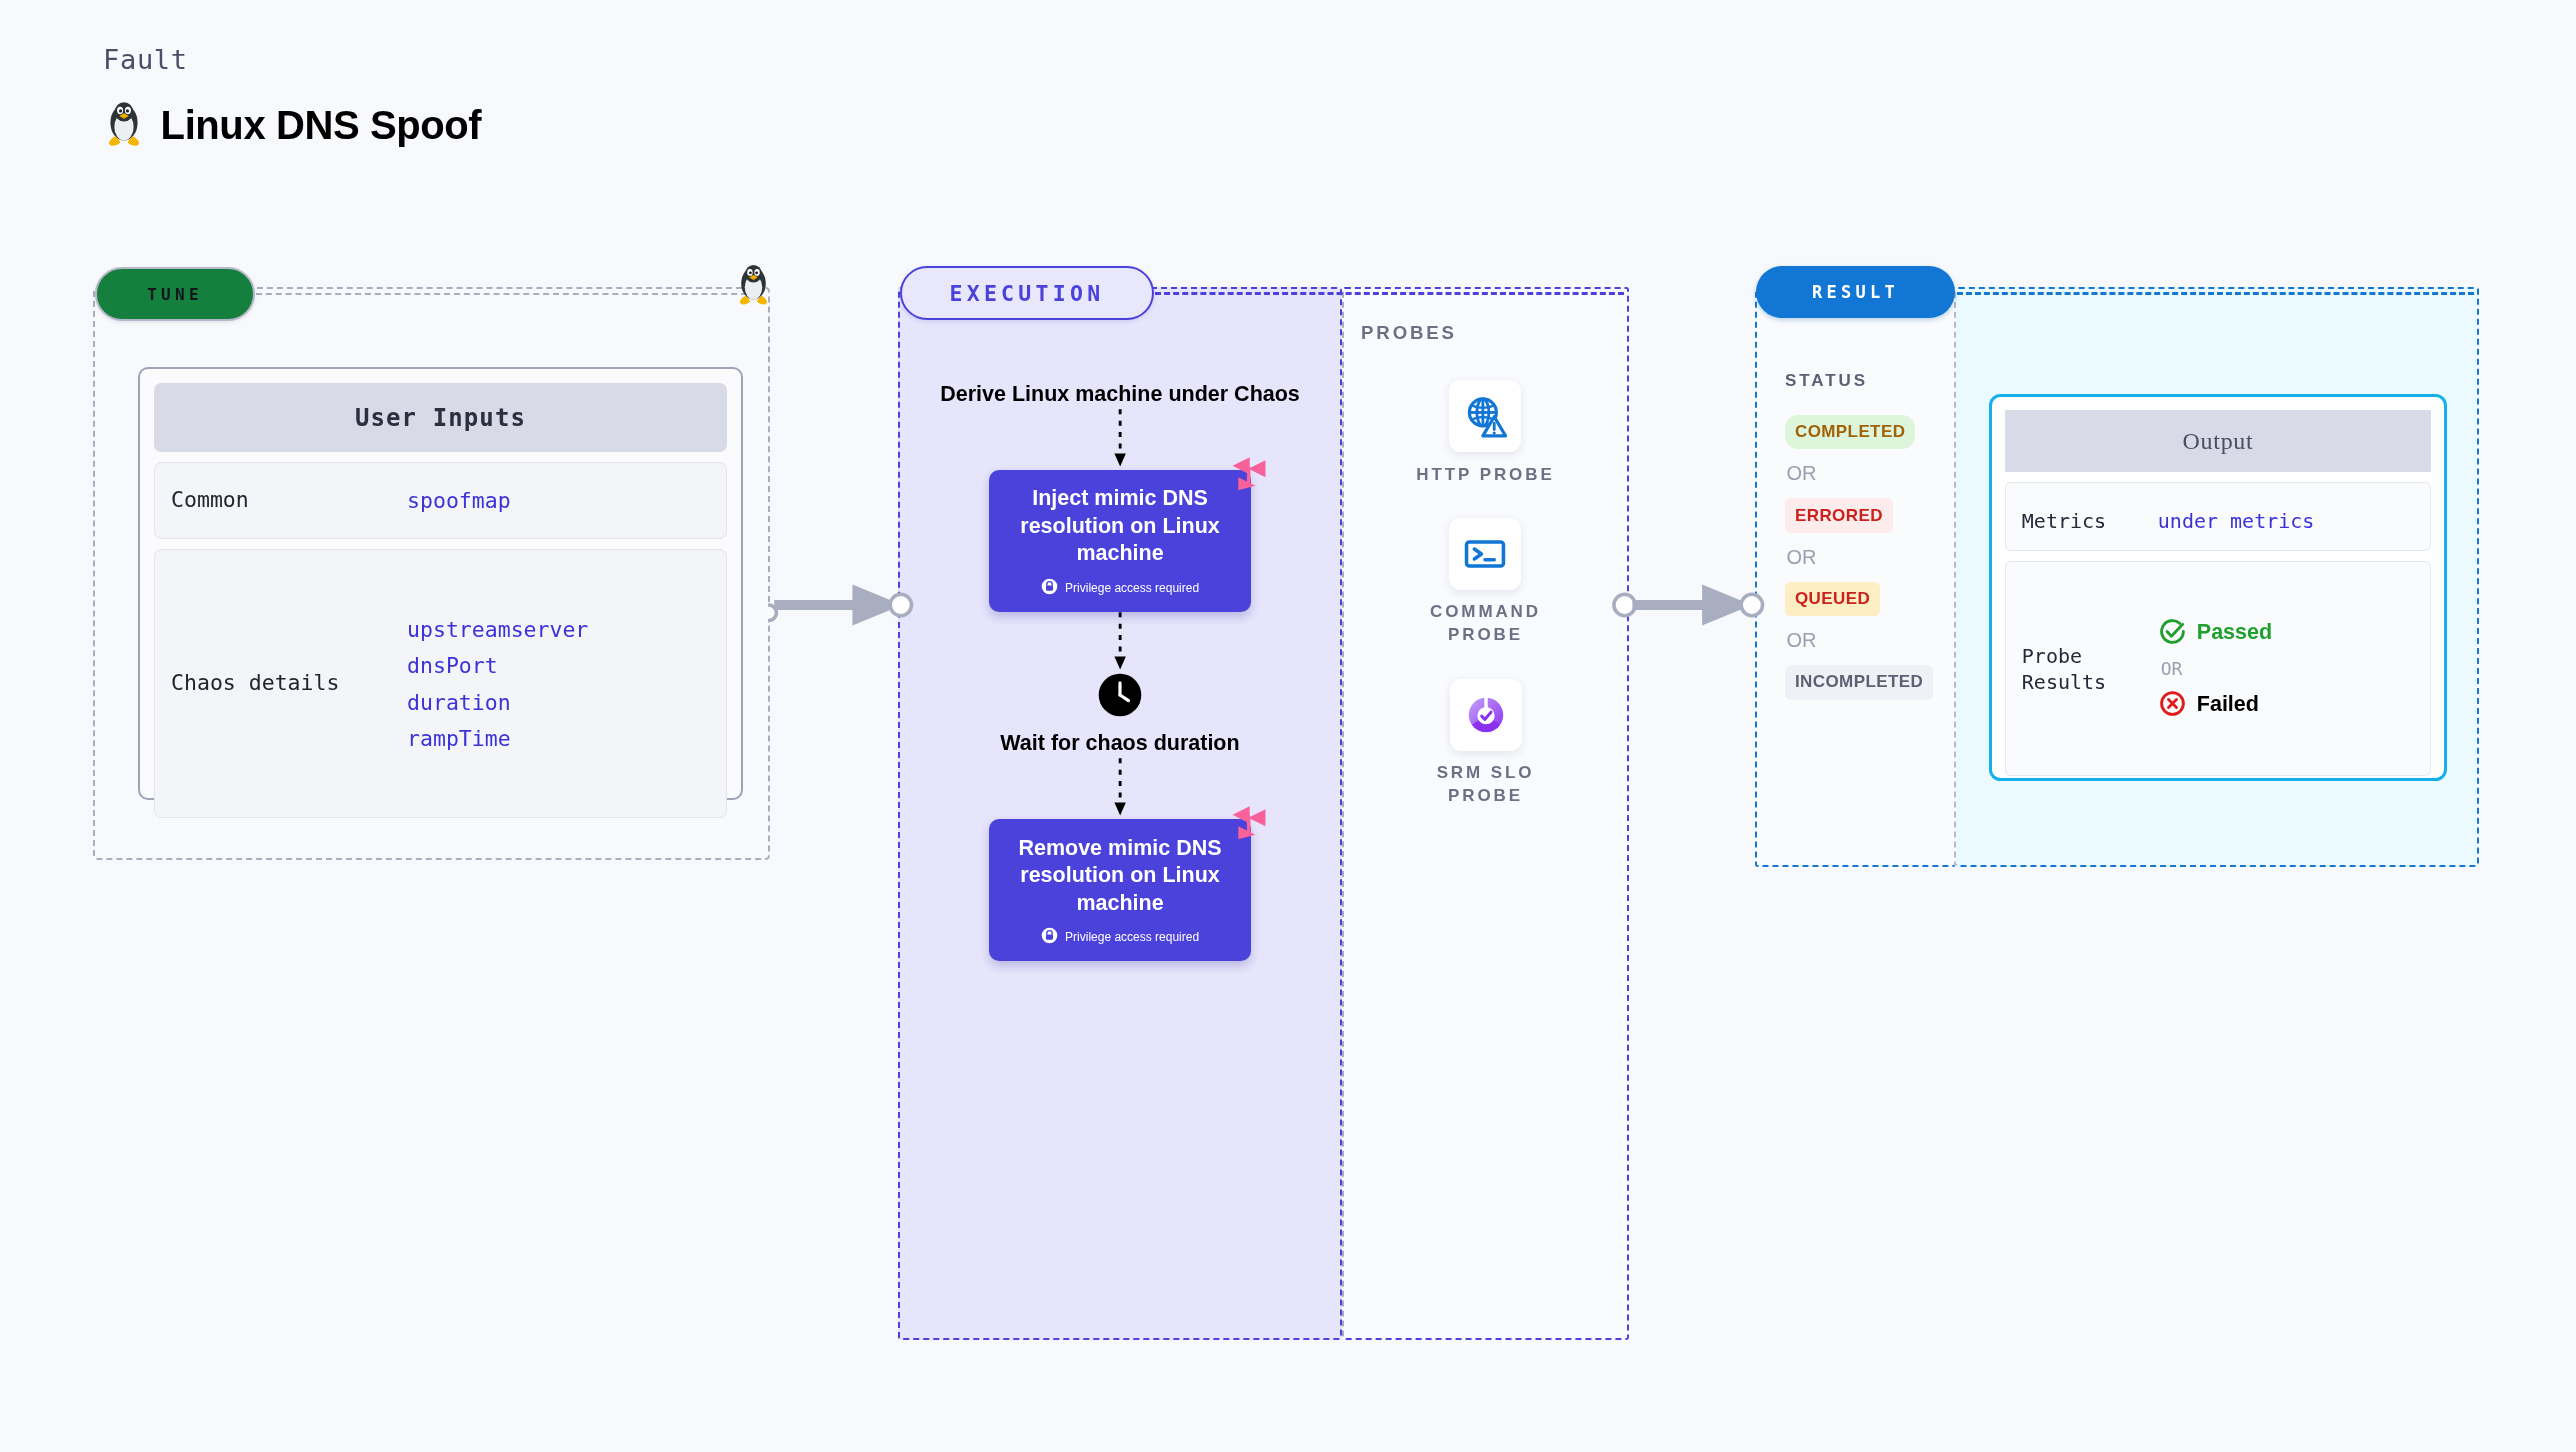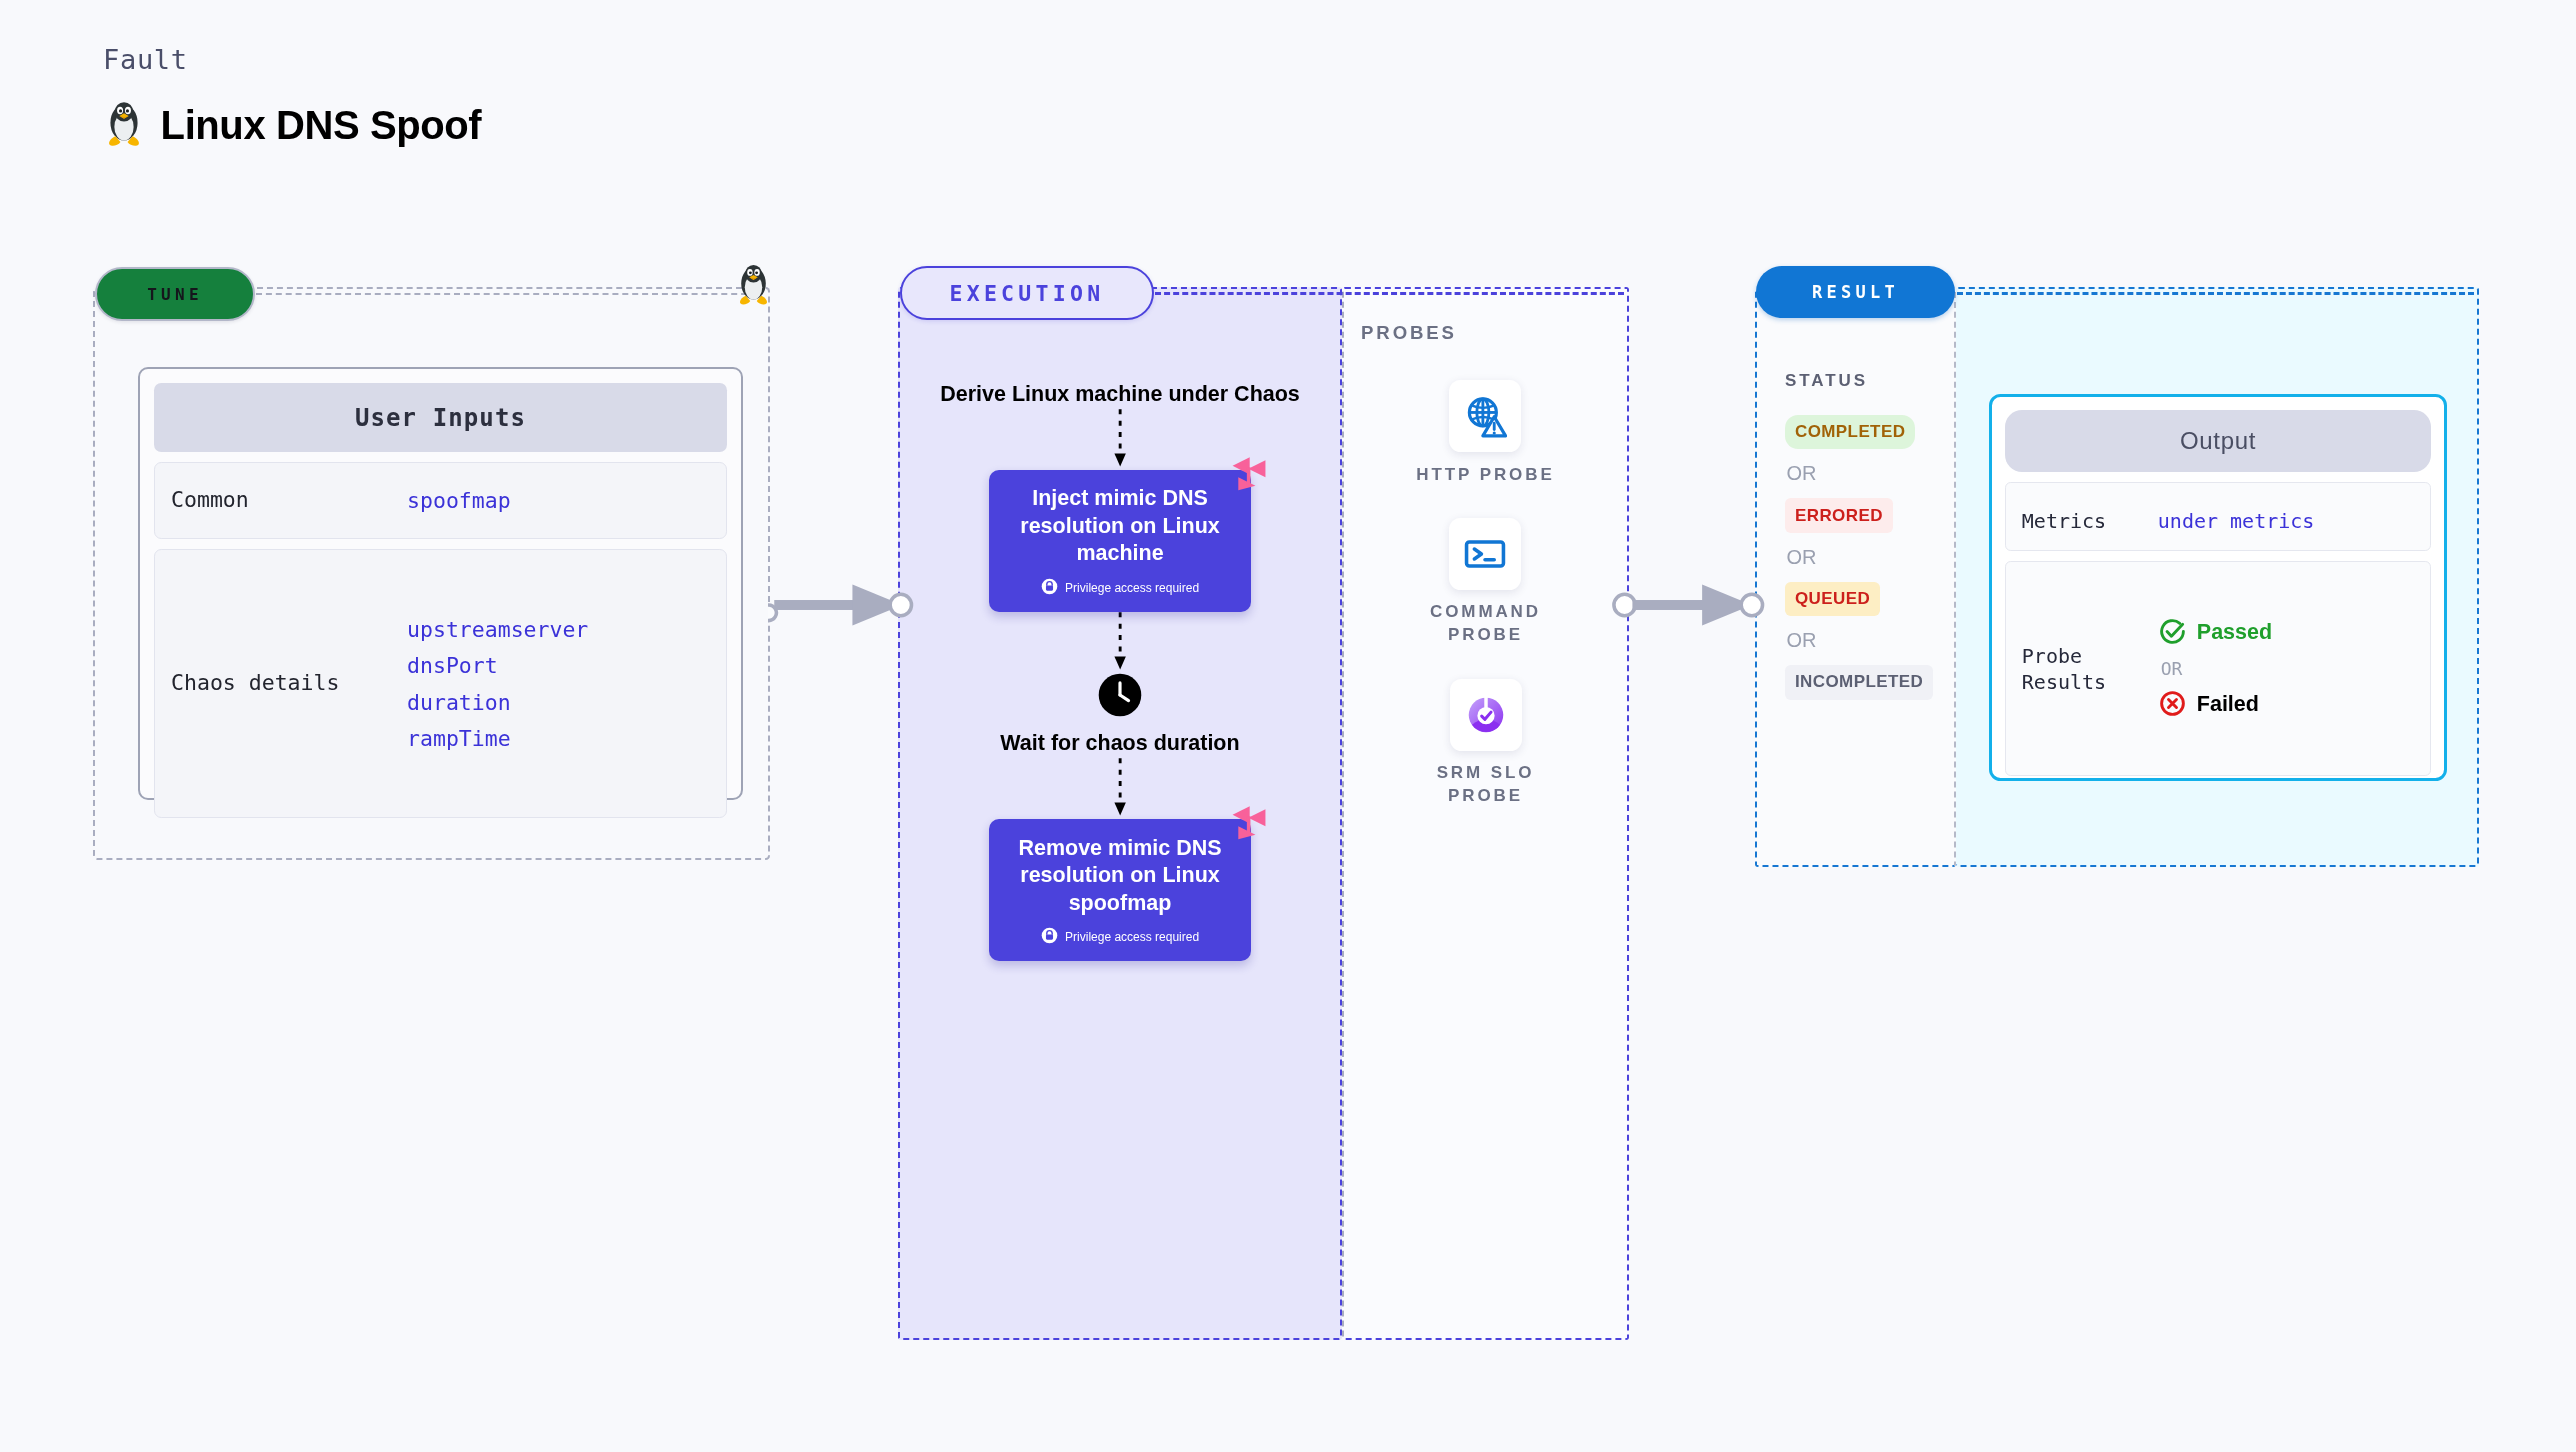--- a/index.html
+++ b/index.html
@@ -251,23 +251,23 @@
   #output-card {
     position: absolute; left: 1989px; top: 394px; width: 458px; height: 387px;
     box-sizing: border-box;
     border: 3.6px solid #13b0ea;
     border-radius: 11.5px;
     background: #ffffff;
     padding: 13px;
     z-index: 5;
   }
   #output-title {
-    height: 62px; border-radius: 17px; background: #d8dae8;
+    height: 62px; border-radius: 1px; background: #d8dae8;
     display: flex; align-items: center; justify-content: center;
-    font-family: Liberation Sans, sans-serif;
+    font-family: Liberation Serif, serif;
     font-size: 24px; font-weight: 400; color: #4a4e63; letter-spacing: 0.7px;
   }
   .out-row {
     margin-top: 10px;
     border: 1.4px solid #e5e7ef;
     border-radius: 5.7px;
     background: #fafbfd;
     display: flex;
     align-items: center;
     padding: 15.8px 0 15.8px 15.8px;
@@ -431,21 +431,21 @@
 
   <div class="flow-node">
     <span class="corner-badge">
       <svg width="42" height="40" viewBox="0 0 58 56">
         <path d="M6 18 L30 6 L30 30 Z" fill="#f8619a"></path>
         <path d="M52 10 L52 34 L28 22 Z" fill="#f8619a"></path>
         <path d="M14 34 L38 46 L14 52 Z" fill="#f8619a"></path>
         <rect x="26" y="20" width="5" height="26" fill="#f8619a"></rect>
       </svg>
     </span>
-    <div class="flow-node-title">Remove mimic DNS resolution on Linux spoofmap</div>
+    <div class="flow-node-title">Remove mimic DNS resolution on Linux machine</div>
     <div class="flow-node-sub">
       <span>
         <svg width="17" height="17" viewBox="0 0 24 24">
           <circle cx="12" cy="12" r="11" fill="#fff"></circle>
           <path d="M8.2 11 v-2.1 a3.8 3.8 0 0 1 7.6 0 V11" fill="none" stroke="#4b42dc" stroke-width="2"></path>
           <rect x="7" y="10.6" width="10" height="7.4" rx="1.6" fill="#4b42dc"></rect>
         </svg>
       </span>
       <span>Privilege access required</span>
     </div>

